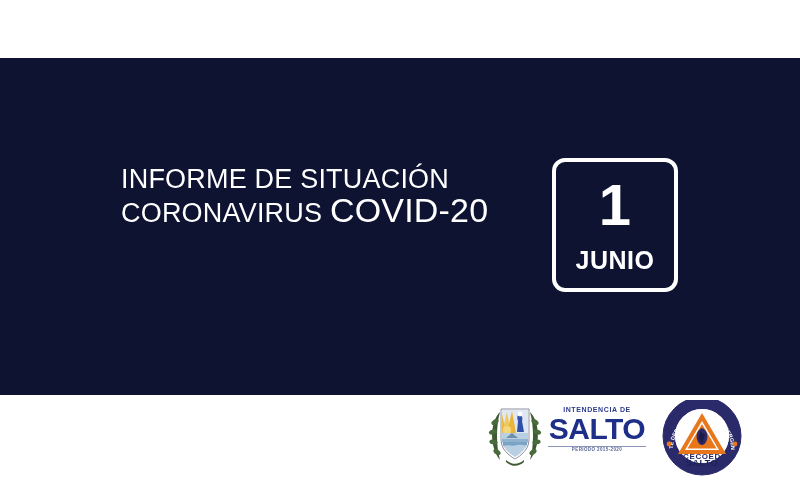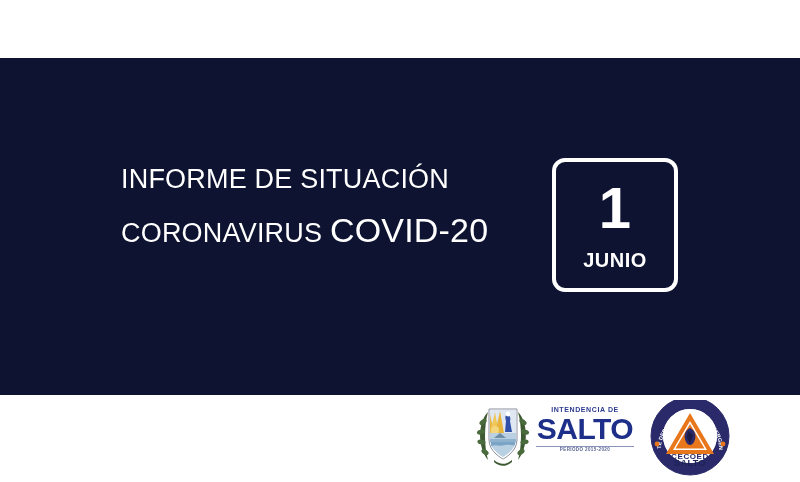--- a/index.html
+++ b/index.html
@@ -35,21 +35,20 @@
   }
   .line {
     color: #ffffff;
     white-space: nowrap;
     line-height: 1.0;
   }
   .line1 {
     font-size: 27px;
     font-weight: 400;
     letter-spacing: 0.2px;
-    margin-bottom: 20px;
   }
   .line2 {
     margin-bottom: 14px;
   }
   .line2 .corona {
     font-size: 27px;
     font-weight: 400;
     letter-spacing: 0.2px;
     text-align: right;
   }
@@ -81,30 +80,30 @@
   }
   .date-day {
     color: #ffffff;
     font-size: 58px;
     font-weight: 700;
     line-height: 0.95;
     margin-top: 2px;
   }
   .date-month {
     color: #ffffff;
-    font-size: 20px;
+    font-size: 25px;
     font-weight: 700;
     letter-spacing: 0.5px;
     margin-top: 14px;
   }
 
   
   .logos {
     position: absolute;
-    left: 472px;
+    left: 484px;
     top: 400px;
     width: 265px;
     height: 82px;
   }
 
   
   .logo-salto {
     position: absolute;
     left: 2px;
     top: 2px;

